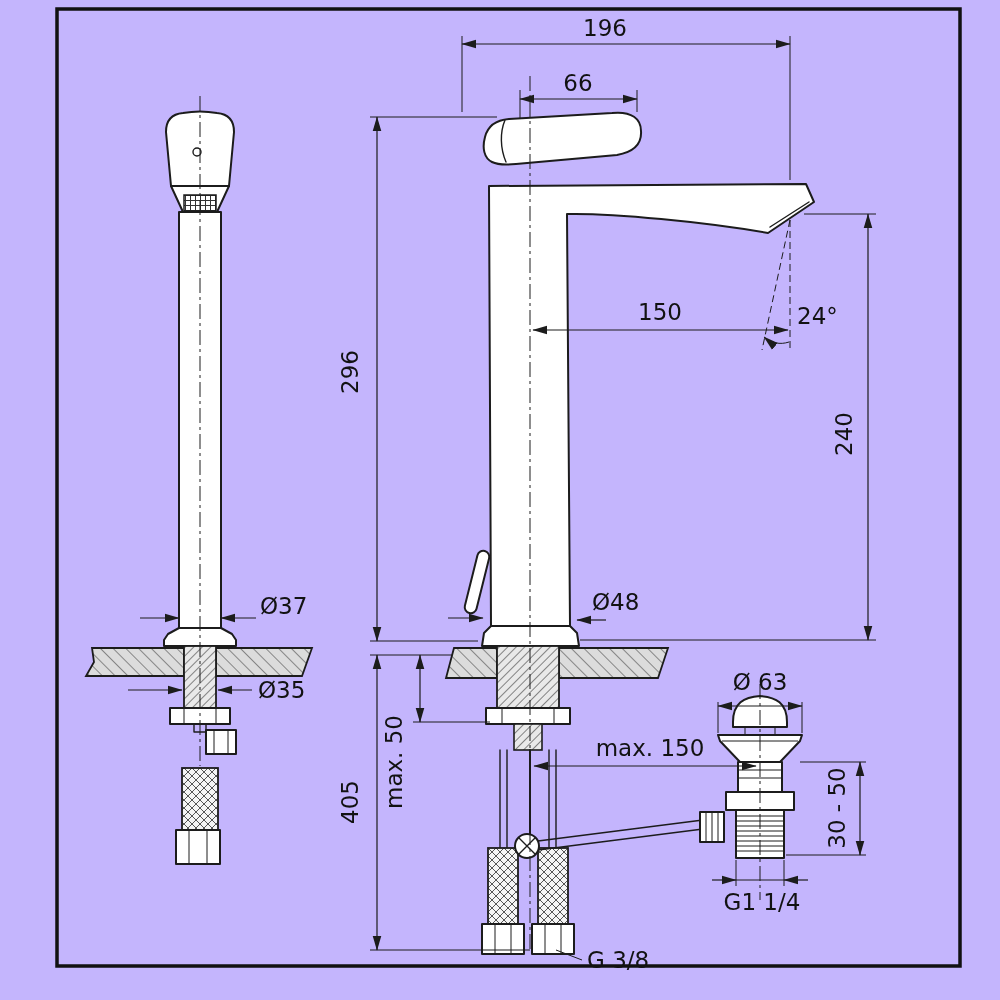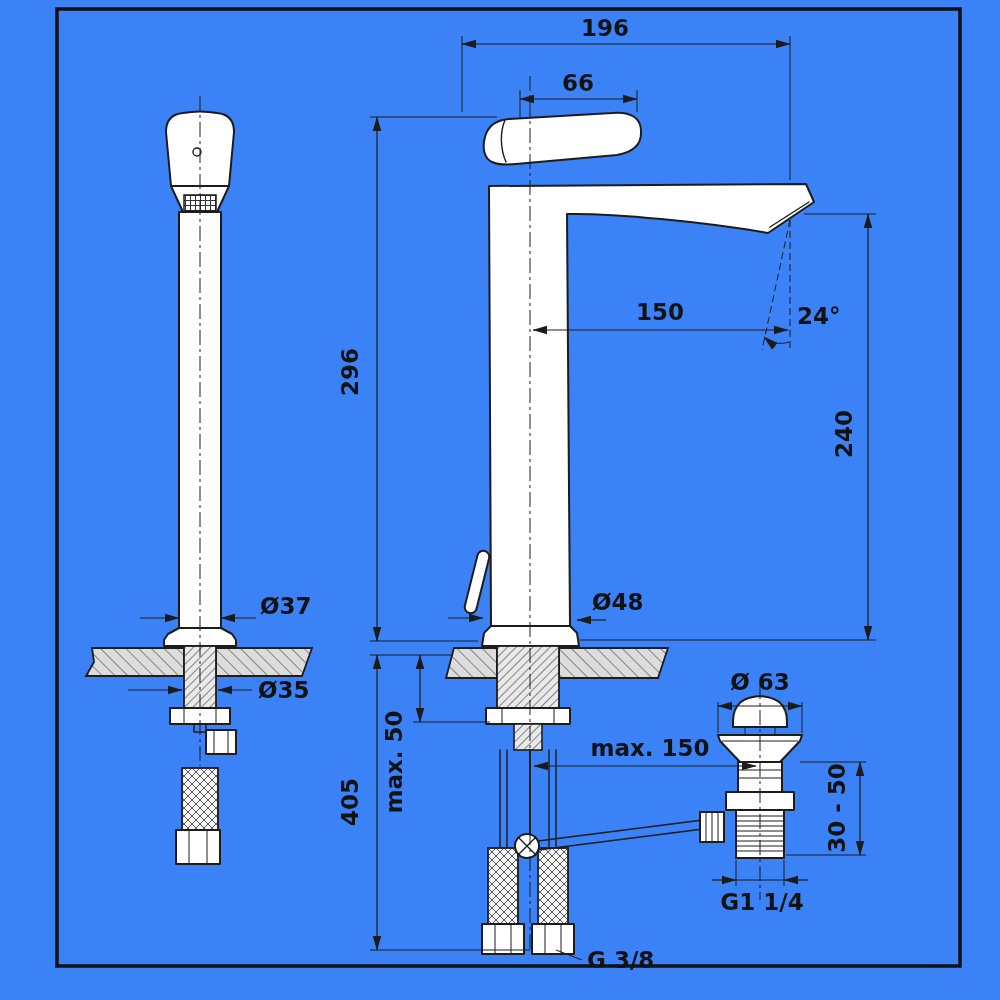--- a/index.html
+++ b/index.html
@@ -1,16 +1,16 @@
 <!DOCTYPE html>
 <html><head>
 <meta charset="utf-8">
 <style>
   html,body{margin:0;padding:0;background:#ffffff;}
-  .stage{width:1000px;height:1000px;position:relative;background:#3b82f6;overflow:hidden;font-weight:bold;}
+  .stage{width:1000px;height:1000px;position:relative;background:#c4b5fd;overflow:hidden;}
   svg{display:block;}
   .o{fill:none;stroke:#1c1c1c;stroke-width:2;stroke-linejoin:round;stroke-linecap:round;}
   .of{fill:#ffffff;stroke:#1c1c1c;stroke-width:2;stroke-linejoin:round;}
   .t1{stroke-width:1.4;}
   .d{fill:none;stroke:#1c1c1c;stroke-width:1.2;}
   .e{fill:none;stroke:#1c1c1c;stroke-width:1;}
   .dsh{stroke-dasharray:7 4;}
   .cl{fill:none;stroke:#1c1c1c;stroke-width:1;stroke-dasharray:15 4 3 4;}
   .lbl{font-family:"DejaVu Sans","Liberation Sans",sans-serif;font-size:23px;fill:#121212;}
 </style>

